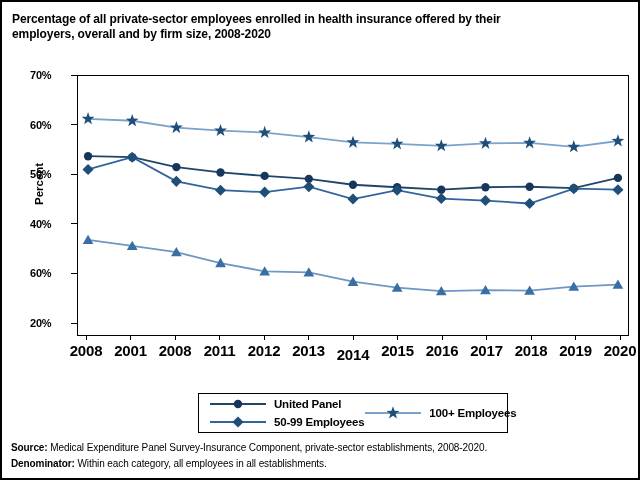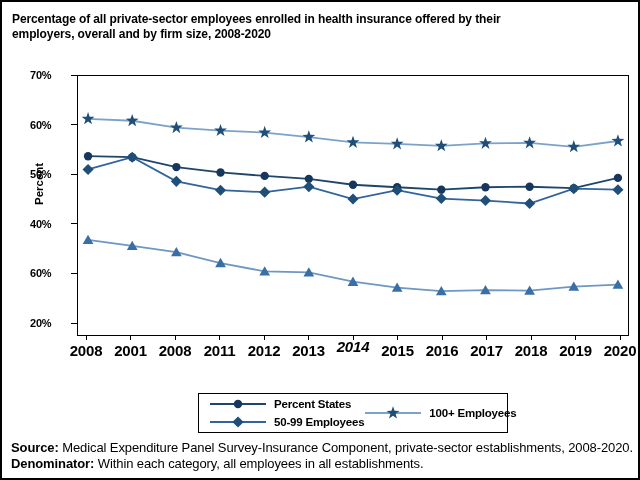--- a/index.html
+++ b/index.html
@@ -22,21 +22,21 @@
   .legend{position:absolute;left:196px;top:391px;width:310px;height:40px;
           border:1px solid #000;box-sizing:border-box;display:flex;
           align-items:center;padding:2px 6px 2px 10px;}
   .lcol{display:flex;flex-direction:column;justify-content:center;gap:2px;}
   .lcol.c1{width:158px;}
   .lcol.c2{flex:1;}
   .litem{display:flex;align-items:center;height:16px;}
   .litem svg{flex:0 0 auto;}
   .llabel{font-size:11.5px;font-weight:700;margin-left:7px;white-space:nowrap;
           letter-spacing:-0.2px;}
-  .footer{position:absolute;left:9px;top:438px;width:624px;font-size:13px;
+  .footer{position:absolute;left:9px;top:438px;width:624px;font-size:10px;
           line-height:16px;letter-spacing:-0.1px;}
   .b{font-weight:700;}
 </style>
 </head>
 <body>
 
 <div class="frame">
 
   <div class="title">
     <div>Percentage of all private-sector employees enrolled in health insurance offered by their</div>
@@ -66,21 +66,21 @@
       <div class="xtick-label" style="left: 106.5px; top: 340px;">2001</div>
       <div class="xtick-dash" style="left: 172.5px; top: 333px;"></div>
       <div class="xtick-label" style="left: 151px; top: 340px;">2008</div>
       <div class="xtick-dash" style="left: 217px; top: 333px;"></div>
       <div class="xtick-label" style="left: 195.5px; top: 340px;">2011</div>
       <div class="xtick-dash" style="left: 261.5px; top: 333px;"></div>
       <div class="xtick-label" style="left: 240px; top: 340px;">2012</div>
       <div class="xtick-dash" style="left: 306px; top: 333px;"></div>
       <div class="xtick-label" style="left: 284.5px; top: 340px;">2013</div>
       <div class="xtick-dash" style="left: 350.5px; top: 333px;"></div>
-      <div class="xtick-label" style="left: 329px; top: 336px; font-style: italic;">2014</div>
+      <div class="xtick-label" style="left: 329px; top: 344px;">2014</div>
       <div class="xtick-dash" style="left: 395px; top: 333px;"></div>
       <div class="xtick-label" style="left: 373.5px; top: 340px;">2015</div>
       <div class="xtick-dash" style="left: 439.5px; top: 333px;"></div>
       <div class="xtick-label" style="left: 418px; top: 340px;">2016</div>
       <div class="xtick-dash" style="left: 484px; top: 333px;"></div>
       <div class="xtick-label" style="left: 462.5px; top: 340px;">2017</div>
       <div class="xtick-dash" style="left: 528.5px; top: 333px;"></div>
       <div class="xtick-label" style="left: 507px; top: 340px;">2018</div>
       <div class="xtick-dash" style="left: 573px; top: 333px;"></div>
       <div class="xtick-label" style="left: 551.5px; top: 340px;">2019</div>
@@ -157,21 +157,21 @@
       </svg>
   </div>
 
   <div class="legend">
     <div class="lcol c1" id="legend-col-1">
         <div class="litem">
           <svg width="58" height="16">
             <line x1="1" y1="8" x2="57" y2="8" stroke="#1f4569" stroke-width="1.8"></line>
             <circle cx="29" cy="8" r="4.2" fill="#16365c"></circle>
           </svg>
-          <span class="llabel">Percent States</span>
+          <span class="llabel">United Panel</span>
         </div>
         <div class="litem">
           <svg width="58" height="16">
             <line x1="1" y1="8" x2="57" y2="8" stroke="#31639c" stroke-width="1.8"></line>
             <path d="M 29,2.4000000000000004 L 34.6,8 L 29,13.6 L 23.4,8 Z" fill="#1f4e79"></path>
           </svg>
           <span class="llabel">50-99 Employees</span>
         </div>
       </div>
     <div class="lcol c2" id="legend-col-2">

